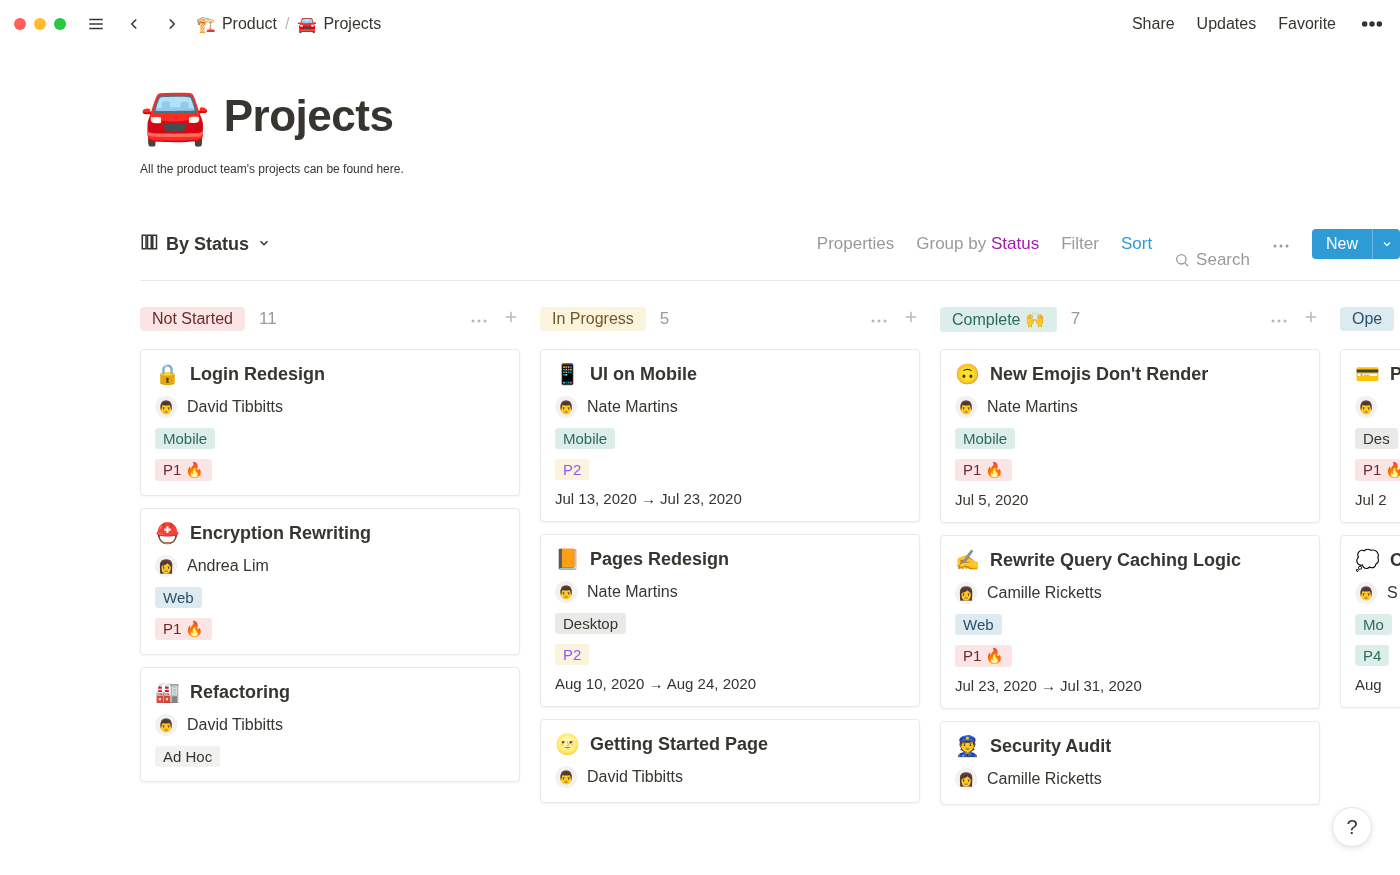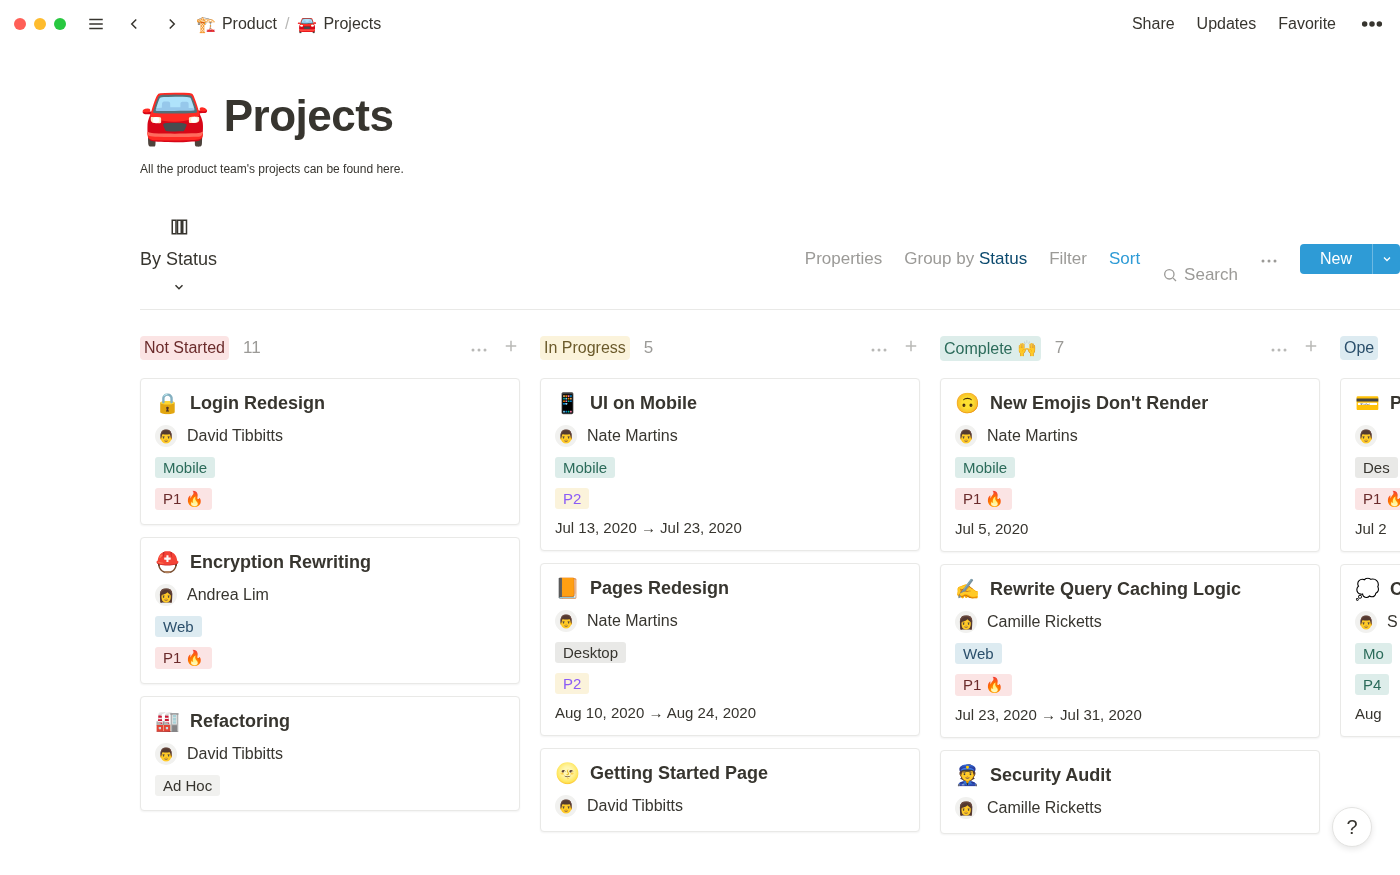--- a/index.html
+++ b/index.html
@@ -45,48 +45,48 @@
 .title-emoji { font-size: 56px; line-height: 1; }
 .page-title { font-size: 44px; font-weight: 700; letter-spacing: -0.5px; }
 .page-desc { margin-top: 18px; font-size: 12px; color: #37352f; }
 
 .view-bar {
   display: flex; align-items: center;
   margin-top: 42px; padding-bottom: 10px;
   border-bottom: 1px solid #e9e9e7;
   width: 1260px;
 }
-.view-tab { display: flex; align-items: center; gap: 8px; font-size: 18px; font-weight: 400; cursor: pointer; flex-direction: column; }
+.view-tab { display: flex; align-items: center; gap: 8px; font-size: 18px; font-weight: 700; cursor: pointer; }
 .view-tab .board-icon svg { width: 18px; height: 18px; stroke: #37352f; fill: none; stroke-width: 2; }
 .view-tab .chev svg { width: 14px; height: 14px; stroke: #37352f; fill: none; stroke-width: 2.5; }
 .view-bar .spacer2 { flex: 1; }
 .view-controls { display: flex; align-items: center; gap: 22px; font-size: 17px; }
 .vc { color: #9b9a97; cursor: pointer; }
-.vc strong { color: #0c4a6e; font-weight: 500; }
+.vc strong { color: #a21caf; font-weight: 500; }
 .vc.sort { color: #2e9bd6; }
 .vc-search { display: flex; align-items: center; gap: 6px; color: #9b9a97; cursor: pointer; margin-top: 32px; }
 .vc-search svg { width: 16px; height: 16px; stroke: #9b9a97; fill: none; stroke-width: 2; }
 .vc-dots svg { width: 18px; height: 6px; fill: #9b9a97; }
 .new-btn {
   display: flex; align-items: stretch; background: #2e9bd6; border-radius: 4px; overflow: hidden; cursor: pointer;
 }
-.new-btn .lbl { color: #fff; font-size: 16px; font-weight: 500; padding: 6px 20px; }
+.new-btn .lbl { color: #fff; font-size: 16px; font-weight: 500; padding: 6px 14px; }
 .new-btn .split { width: 28px; display: flex; align-items: center; justify-content: center; border-left: 1px solid rgba(255,255,255,0.3); }
 .new-btn .split svg { width: 12px; height: 12px; stroke: #fff; fill: none; stroke-width: 2.5; }
 
 .board {
   display: flex; gap: 20px; margin-top: 20px; width: 1300px;
 }
 .col { width: 380px; flex: 0 0 380px; }
 .col.peek { width: 80px; flex: 0 0 80px; overflow: hidden; }
 .col-head {
   display: flex; align-items: center; gap: 14px; height: 36px; margin-bottom: 12px;
 }
 .col-head .tag {
-  font-size: 16px; padding: 3px 4px; border-radius: 4px; white-space: nowrap;
+  font-size: 16px; padding: 3px 12px; border-radius: 4px; white-space: nowrap;
 }
 .tag.red { background: #fbe4e4; color: #6b2b2b; }
 .tag.yellow { background: #fbf3db; color: #6b5a2b; }
 .tag.green { background: #ddedea; color: #2b6b5a; }
 .tag.blue { background: #ddebf1; color: #2b4f6b; }
 .col-head .count { color: #9b9a97; font-size: 17px; }
 .col-head .hspacer { flex: 1; }
 .col-head .dots, .col-head .plus { cursor: pointer; }
 .col-head .dots svg { width: 18px; height: 6px; fill: #b8b8b6; }
 .col-head .plus svg { width: 18px; height: 18px; stroke: #b8b8b6; fill: none; stroke-width: 2; }

